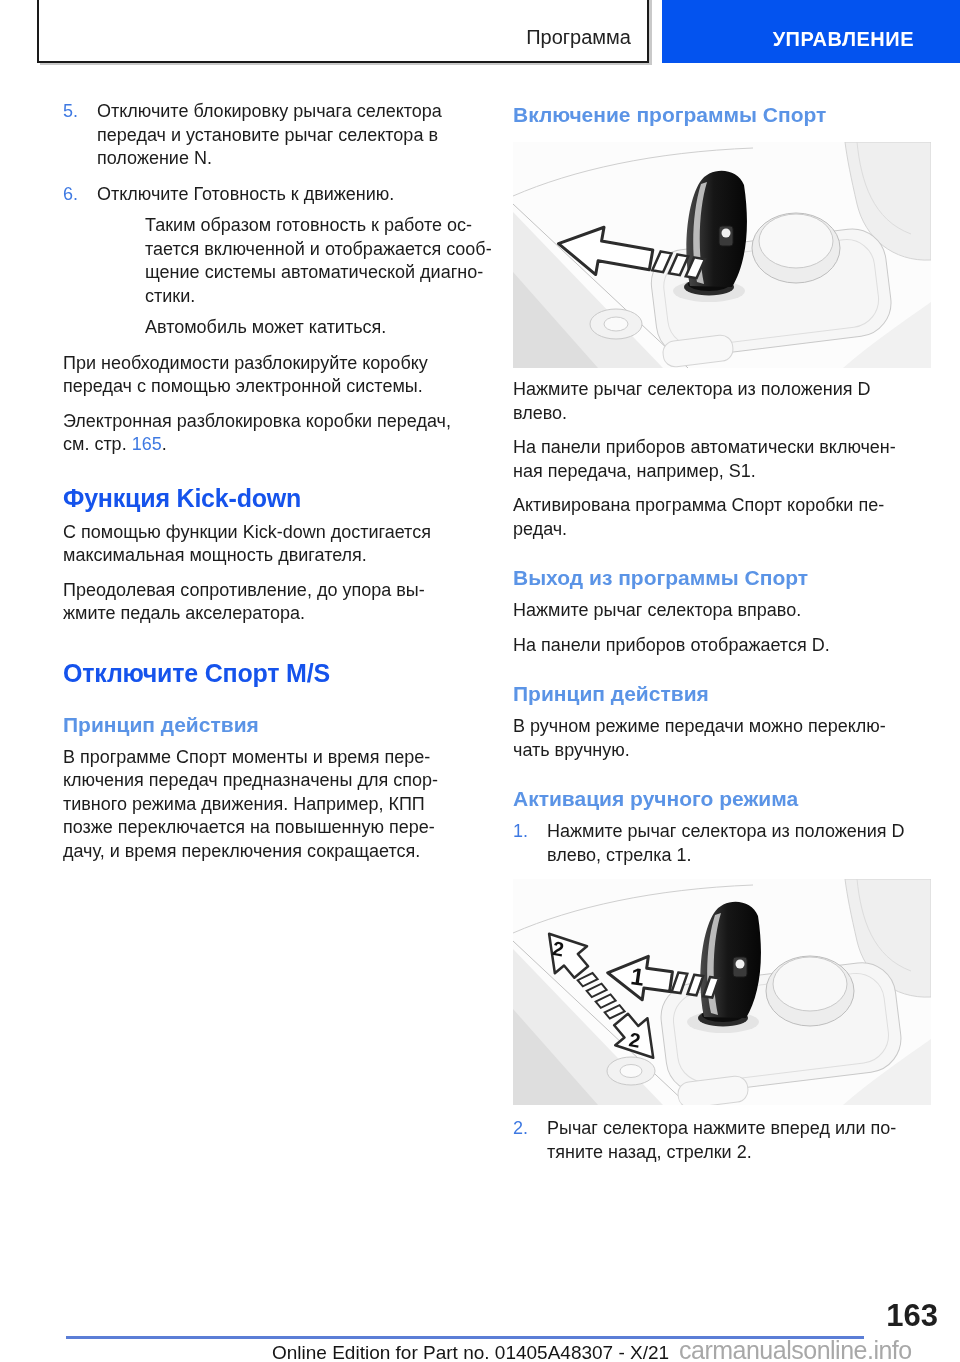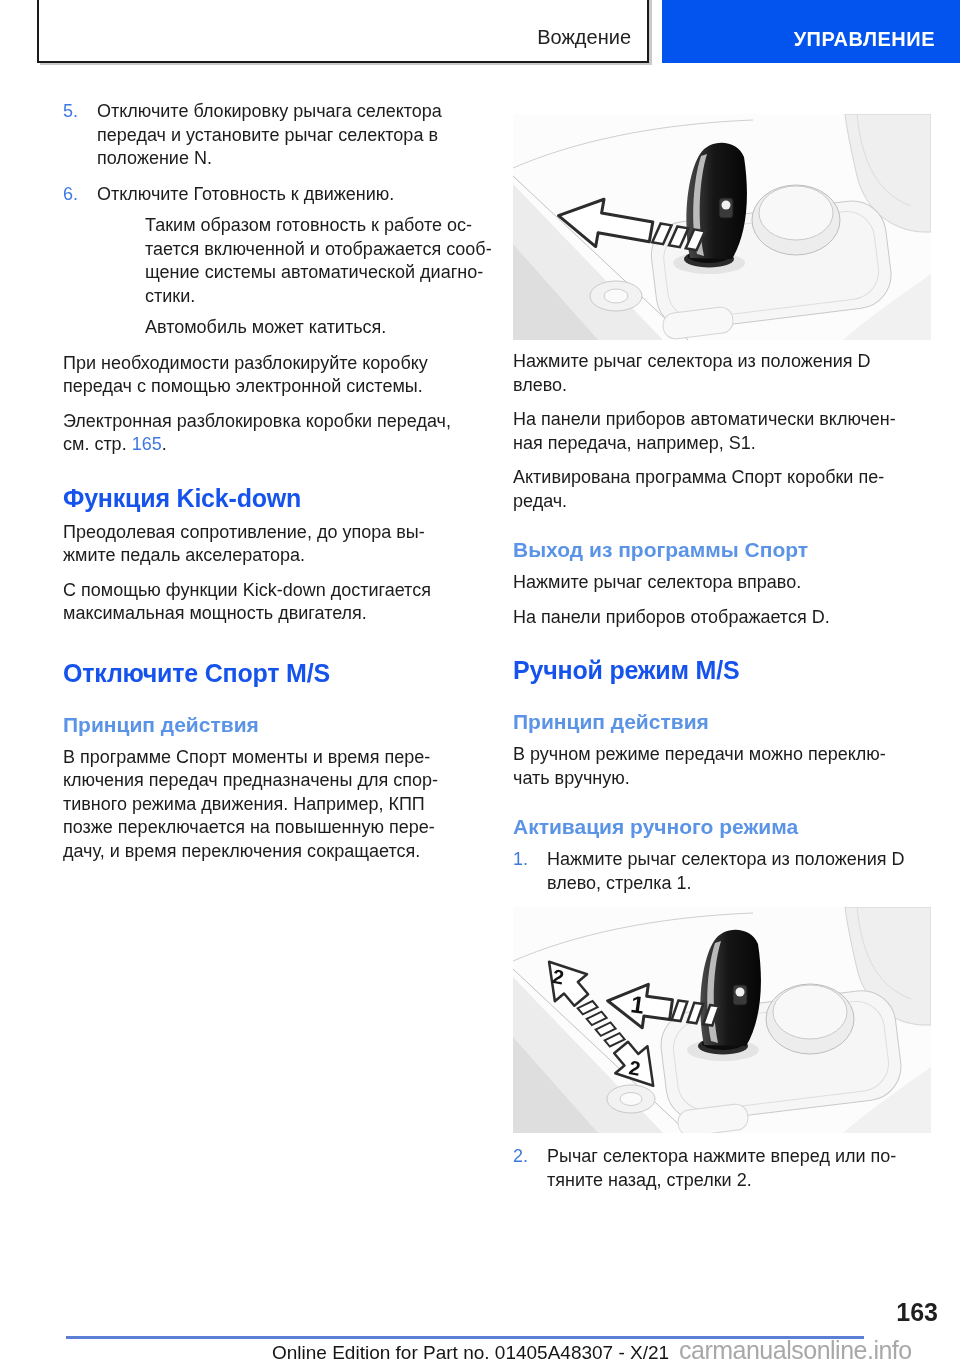--- a/index.html
+++ b/index.html
@@ -14,21 +14,21 @@
     border:2px solid #1a1a1a;box-sizing:border-box;
     box-shadow:3px 2px 0 #c9c9c9;
     display:flex;align-items:flex-end;justify-content:flex-end;
     padding:0 16px 12px 0;background:#fff;
     font-size:20px;color:#222;
   }
   .hdr-right{
     position:absolute;left:662px;top:0;width:298px;height:63px;
     background:var(--accent);color:#fff;font-weight:bold;font-size:20px;
     display:flex;align-items:flex-end;justify-content:flex-end;
-    padding:0 25px 12px 0;box-sizing:border-box;letter-spacing:.5px;
+    padding:0 46px 12px 0;box-sizing:border-box;letter-spacing:.5px;
   }
   
   .col{position:absolute;top:100px;font-size:18px;line-height:23.5px;}
   .col-left{left:63px;width:440px;}
   .col-right{left:513px;width:418px;}
   .para{margin:0 0 11px 0;white-space:pre-line;}
   .h1{font-weight:bold;font-size:25px;line-height:30px;color:var(--h1);margin:26px 0 8px 0;letter-spacing:-0.2px;}
   .h1.big-gap{margin-top:32px;}
   .h2{font-weight:bold;font-size:21px;line-height:26px;color:var(--h2);margin:24px 0 8px 0;}
   .h2.first{margin-top:2px;}
@@ -36,31 +36,31 @@
   .li .num{width:34px;flex:0 0 34px;color:var(--numblue);}
   .li .li-body{flex:1;}
   .li .li-text{white-space:pre-line;display:block;}
   .li .note{white-space:pre-line;display:block;margin-top:8px;margin-left:48px;}
   .pagelink{color:var(--numblue);text-decoration:none;cursor:pointer;}
   
   .figure{margin:14px 0 10px 0;}
   .figure svg{display:block;}
   .fig2{margin-top:8px;margin-bottom:12px;}
   
-  .page-num{position:absolute;right:22px;top:1298px;font-size:25px;font-weight:bold;color:#1f1f1f;}
+  .page-num{position:absolute;right:22px;top:1298px;font-size:31px;font-weight:bold;color:#1f1f1f;}
   .foot-line{position:absolute;left:66px;top:1336px;width:798px;height:3px;background:var(--footline);}
   .edition{position:absolute;left:272px;top:1342px;font-size:19px;color:#151515;white-space:nowrap;}
   .watermark{position:absolute;left:679px;top:1336px;font-size:25px;color:#a8a8a8;letter-spacing:-0.5px;white-space:nowrap;}
   :root{--accent:#0353ef;--h1:#1553ec;--h2:#5b94e6;--numblue:#3e79e2;--footline:#5b7ed6;}
 </style>
 </head>
 <body>
 
 <div class="hdr-left">
-  <span>Вождение</span>
+  <span>Программа</span>
 </div>
 <div class="hdr-right">
   <span>УПРАВЛЕНИЕ</span>
 </div>
 
 <div class="col col-left">
 
   <div class="li">
     <span class="num">5.</span>
     <div class="li-body">
@@ -82,36 +82,37 @@
     </div>
   </div>
 
   <p class="para">При необходимости разблокируйте коробку
 передач с помощью электронной системы.</p>
 
   <p class="para"><span>Электронная разблокировка коробки передач,
 см. стр.&nbsp;</span><a class="pagelink">165</a><span>.</span></p>
 
   <div class="h1">Функция Kick-down</div>
+  <p class="para">С помощью функции Kick-down достигается
+максимальная мощность двигателя.</p>
   <p class="para">Преодолевая сопротивление, до упора вы-
 жмите педаль акселератора.</p>
-  <p class="para">С помощью функции Kick-down достигается
-максимальная мощность двигателя.</p>
 
   <div class="h1 big-gap">Отключите Спорт M/S</div>
   <div class="h2">Принцип действия</div>
   <p class="para">В программе Спорт моменты и время пере-
 ключения передач предназначены для спор-
 тивного режима движения. Например, КПП
 позже переключается на повышенную пере-
 дачу, и время переключения сокращается.</p>
 </div>
 
 <div class="col col-right">
 
+  <div class="h2 first">Включение программы Спорт</div>
 
   <div class="figure">
     <svg width="418" height="226" viewBox="0 0 418 226">
       <defs>
         <linearGradient id="kg" x1="0" y1="0" x2="1" y2="0">
           <stop offset="0" stop-color="#4a4a4a"></stop>
             <stop offset="0.45" stop-color="#161616"></stop>
             <stop offset="1" stop-color="#060606"></stop>
         </linearGradient>
       </defs>
@@ -152,21 +153,20 @@
 влево.</p>
   <p class="para">На панели приборов автоматически включен-
 ная передача, например, S1.</p>
   <p class="para">Активирована программа Спорт коробки пе-
 редач.</p>
 
   <div class="h2">Выход из программы Спорт</div>
   <p class="para">Нажмите рычаг селектора вправо.</p>
   <p class="para">На панели приборов отображается D.</p>
 
-  <div class="h1">Ручной режим M/S</div>
   <div class="h2">Принцип действия</div>
   <p class="para">В ручном режиме передачи можно переклю-
 чать вручную.</p>
 
   <div class="h2">Активация ручного режима</div>
 
   <div class="li">
     <span class="num">1.</span>
     <div class="li-body">
         <span class="li-text">Нажмите рычаг селектора из положения D

